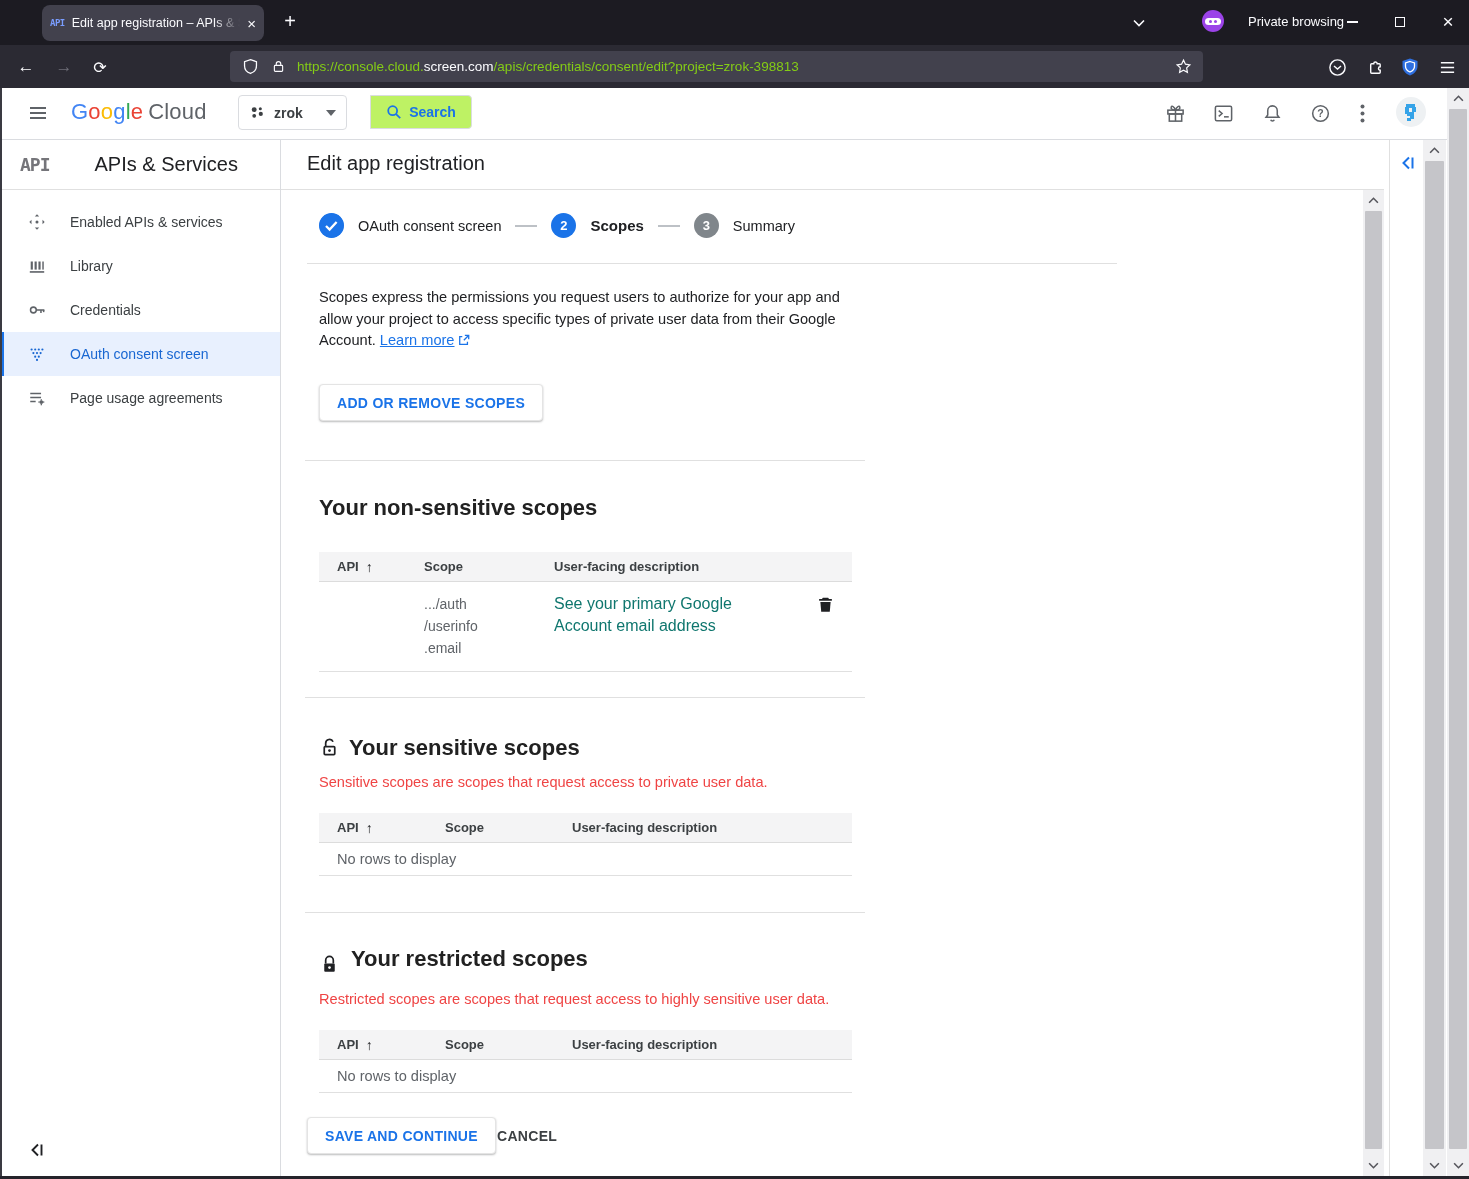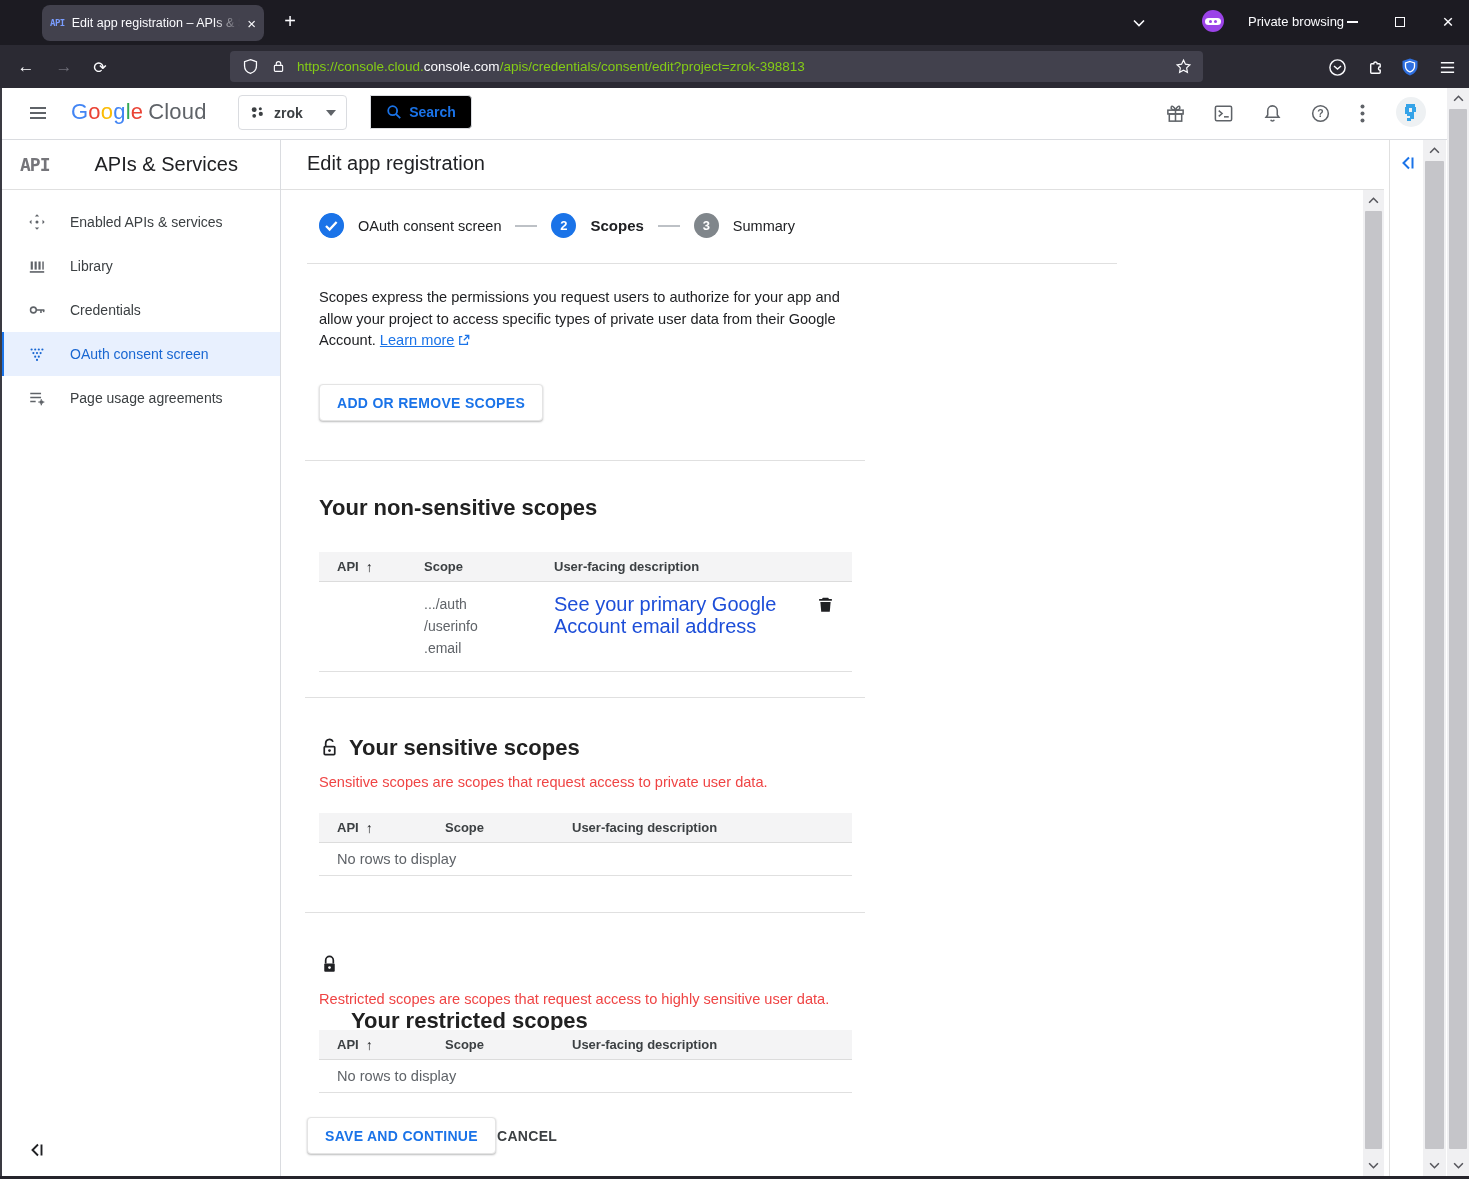--- a/index.html
+++ b/index.html
@@ -46,21 +46,21 @@
   .gcp-logo{position:absolute;left:71px;top:99px;font-size:22px;letter-spacing:0.2px;}
   .gcp-logo .cloud{color:#5f6368;margin-left:5px;}
   .proj{position:absolute;left:238px;top:95px;width:109px;height:35px;border:1px solid #dadce0;border-radius:4px;
     display:flex;align-items:center;padding:0 10px;gap:8px;}
   .proj-name{font-size:14px;color:#3c4043;font-weight:bold;flex:1;}
   .caret{width:0;height:0;border-left:5px solid transparent;border-right:5px solid transparent;border-top:6px solid #5f6368;}
   .searchwrap{position:absolute;left:370px;top:95px;width:760px;height:34px;display:flex;}
   .searchfield{flex:1;height:34px;background:#f1f3f4;border:1px solid #dadce0;border-right:none;
     border-radius:4px 0 0 4px;font-size:14px;padding:0 14px;color:#3c4043;font-family:"Liberation Sans",sans-serif;}
   .searchfield::placeholder{color:#5f6368;opacity:1;}
-  .searchbtn{width:102px;height:34px;background:#000000;border:1px solid #dadce0;border-radius:0 4px 4px 0;
+  .searchbtn{width:102px;height:34px;background:#bef264;border:1px solid #dadce0;border-radius:0 4px 4px 0;
     display:flex;align-items:center;justify-content:center;gap:7px;color:var(--link);font-size:14px;font-weight:bold;}
   .hd-ico{position:absolute;top:99px;width:28px;height:28px;display:flex;align-items:center;justify-content:center;color:#5f6368;}
   .avatar{position:absolute;left:1396px;top:97px;width:30px;height:30px;border-radius:50%;background:#eef1f3;
     display:flex;align-items:center;justify-content:center;}
   
   .sidebar{position:absolute;left:0;top:140px;width:281px;height:1037px;background:#fff;border-right:1px solid #dadce0;}
   .side-head{height:50px;border-bottom:1px solid var(--divider);display:flex;align-items:center;padding-left:20px;gap:17px;}
   .api-logo{font-family:"DejaVu Sans Mono",monospace;font-weight:bold;font-size:18px;color:#75757a;letter-spacing:-1px;}
   .side-title{font-size:20px;color:#202124;margin-left:28px;}
   .menu{padding-top:10px;}
@@ -92,36 +92,36 @@
   .ext-ico{display:inline-block;vertical-align:-1px;margin-left:3px;}
   .gbtn{position:absolute;height:37px;background:#fff;border:1px solid #e4e4e4;border-radius:4px;
     box-shadow:0 1px 2px rgba(60,64,67,.35);color:var(--link);font-size:14px;font-weight:bold;
     letter-spacing:.3px;display:flex;align-items:center;justify-content:center;padding:0 17px;}
   .btn-add{left:319px;top:384px;}
   .btn-save{left:307px;top:1117px;}
   .btn-cancel{position:absolute;left:481px;top:1117px;height:37px;display:flex;align-items:center;padding:0 16px;
     color:#3c4043;font-size:14px;font-weight:bold;letter-spacing:.3px;}
   .sec-h{position:absolute;font-size:22px;font-weight:bold;color:#212121;}
   .h-non{left:319px;top:495px;}
-  .h-sen{left:349px;top:735px;} .h-res{left:351px;top:1008px;}
+  .h-sen{left:349px;top:735px;} .h-res{left:351px;top:946px;}
   .lock{position:absolute;width:21px;height:21px;}
   .lock-open{left:319px;top:737px;} .lock-closed{left:319px;top:954px;}
   .sec-sub{position:absolute;left:319px;font-size:14.6px;color:#ef4444;}
   .sub-sen{top:774px;} .sub-res{top:991px;}
   .gtable{position:absolute;left:319px;width:533px;}
   .t1{top:552px;} .t2{top:813px;} .t3{top:1030px;}
   .thead{display:grid;height:30px;background:var(--thead);border-bottom:1px solid #dcdcdc;align-items:center;}
   .g1{grid-template-columns:105px 130px 262px 36px;}
   .g2{grid-template-columns:126px 127px 244px 36px;}
   .th{font-size:13px;font-weight:bold;color:#3c4043;display:flex;align-items:center;gap:7px;}
   .th:first-child{padding-left:18px;}
   .sort{font-size:14px;color:#202124;font-weight:bold;}
   .trow{display:grid;grid-template-columns:105px 130px 262px 36px;border-bottom:1px solid var(--divider);padding:11px 0 12px;}
   .scope-line{font-size:14px;line-height:22px;color:#5f6368;}
-  .desc{font-size:20px;line-height:22px;color:#1d4ed8;width:228px;}
+  .desc{font-size:16px;line-height:22px;color:#0f766e;width:228px;}
   .trash{width:20px;height:20px;color:#202124;margin-top:2px;}
   .empty-row{height:33px;display:flex;align-items:center;padding-left:18px;font-size:14.6px;color:#5f6368;
     border-bottom:1px solid var(--divider);}
   
   .sb{position:absolute;background:#f0f0f2;}
   .sb-content{left:1363px;top:190px;width:21px;height:987px;}
   .sb-page{left:1423px;top:140px;width:23px;height:1037px;}
   .sb-browser{left:1447px;top:88px;width:22px;height:1089px;}
   .sb-btn{position:absolute;left:0;width:100%;height:19px;display:flex;align-items:center;justify-content:center;color:#55555c;}
   .sb-up{top:1px;} .sb-down{bottom:2px;}
@@ -168,21 +168,21 @@
     <svg width="17" height="17" viewBox="0 0 20 20">
         <path d="M10 2l7 2.3v5.2c0 4.3-2.9 7.3-7 8.7-4.1-1.4-7-4.4-7-8.7V4.3z" fill="none" stroke="#fbfbfe" stroke-width="1.5"></path>
       </svg>
   </span>
   <span class="chrome-ico" style="margin-left:8px;">
     <svg width="15" height="15" viewBox="0 0 20 20">
         <rect x="4.5" y="8.5" width="11" height="8" rx="1.2" fill="none" stroke="#fbfbfe" stroke-width="1.5"></rect>
         <path d="M7 8.5V6.5a3 3 0 0 1 6 0v2" fill="none" stroke="#fbfbfe" stroke-width="1.5"></path>
       </svg>
   </span>
-  <span class="url-text"><span class="url-dim">https://console.cloud.</span><span class="url-dom">console.com</span><span class="url-dim">/apis/credentials/consent/edit?project=zrok-398813</span></span>
+  <span class="url-text"><span class="url-dim">https://console.cloud.</span><span class="url-dom">screen.com</span><span class="url-dim">/apis/credentials/consent/edit?project=zrok-398813</span></span>
   <span class="chrome-ico">
     <svg width="17" height="17" viewBox="0 0 20 20">
         <path d="M10 2.5l2.3 4.8 5.2.7-3.8 3.6.9 5.2L10 14.3l-4.6 2.5.9-5.2L2.5 8l5.2-.7z" fill="none" stroke="#fbfbfe" stroke-width="1.4"></path>
       </svg>
   </span>
 </div>
 
 <div class="tb-ico" style="left:1324px;">
   <svg width="19" height="19" viewBox="0 0 20 20">
       <circle cx="10" cy="10" r="8" fill="none" stroke="#fbfbfe" stroke-width="1.5"></circle>

